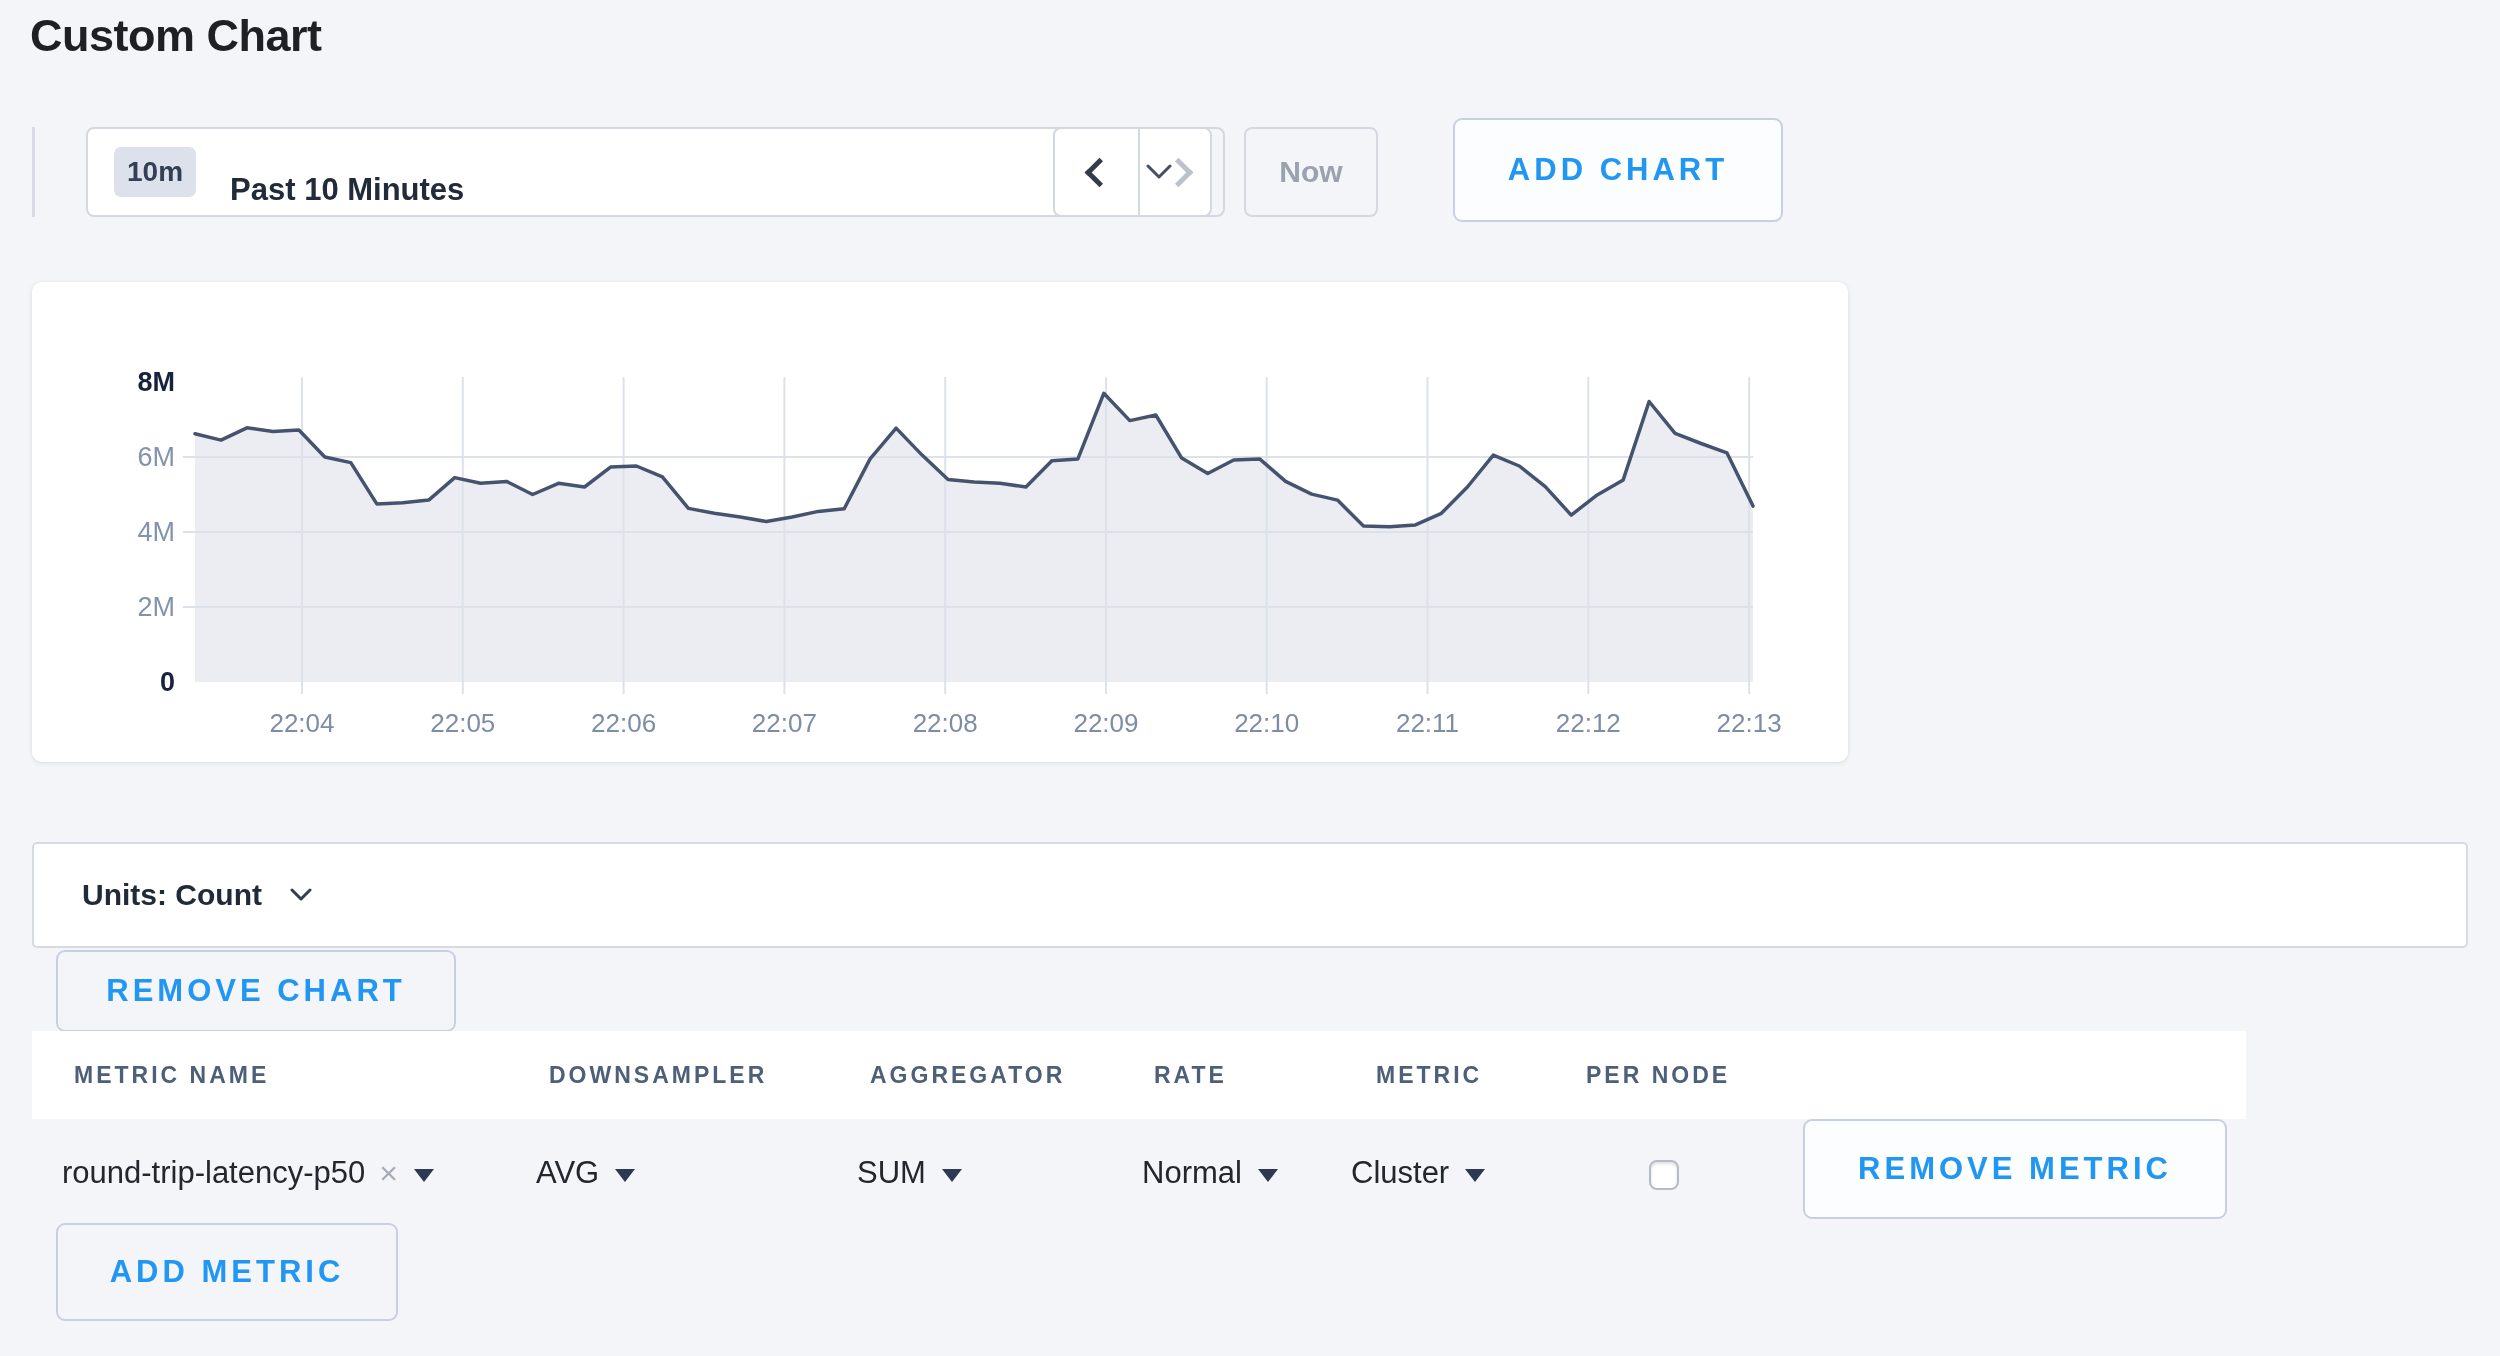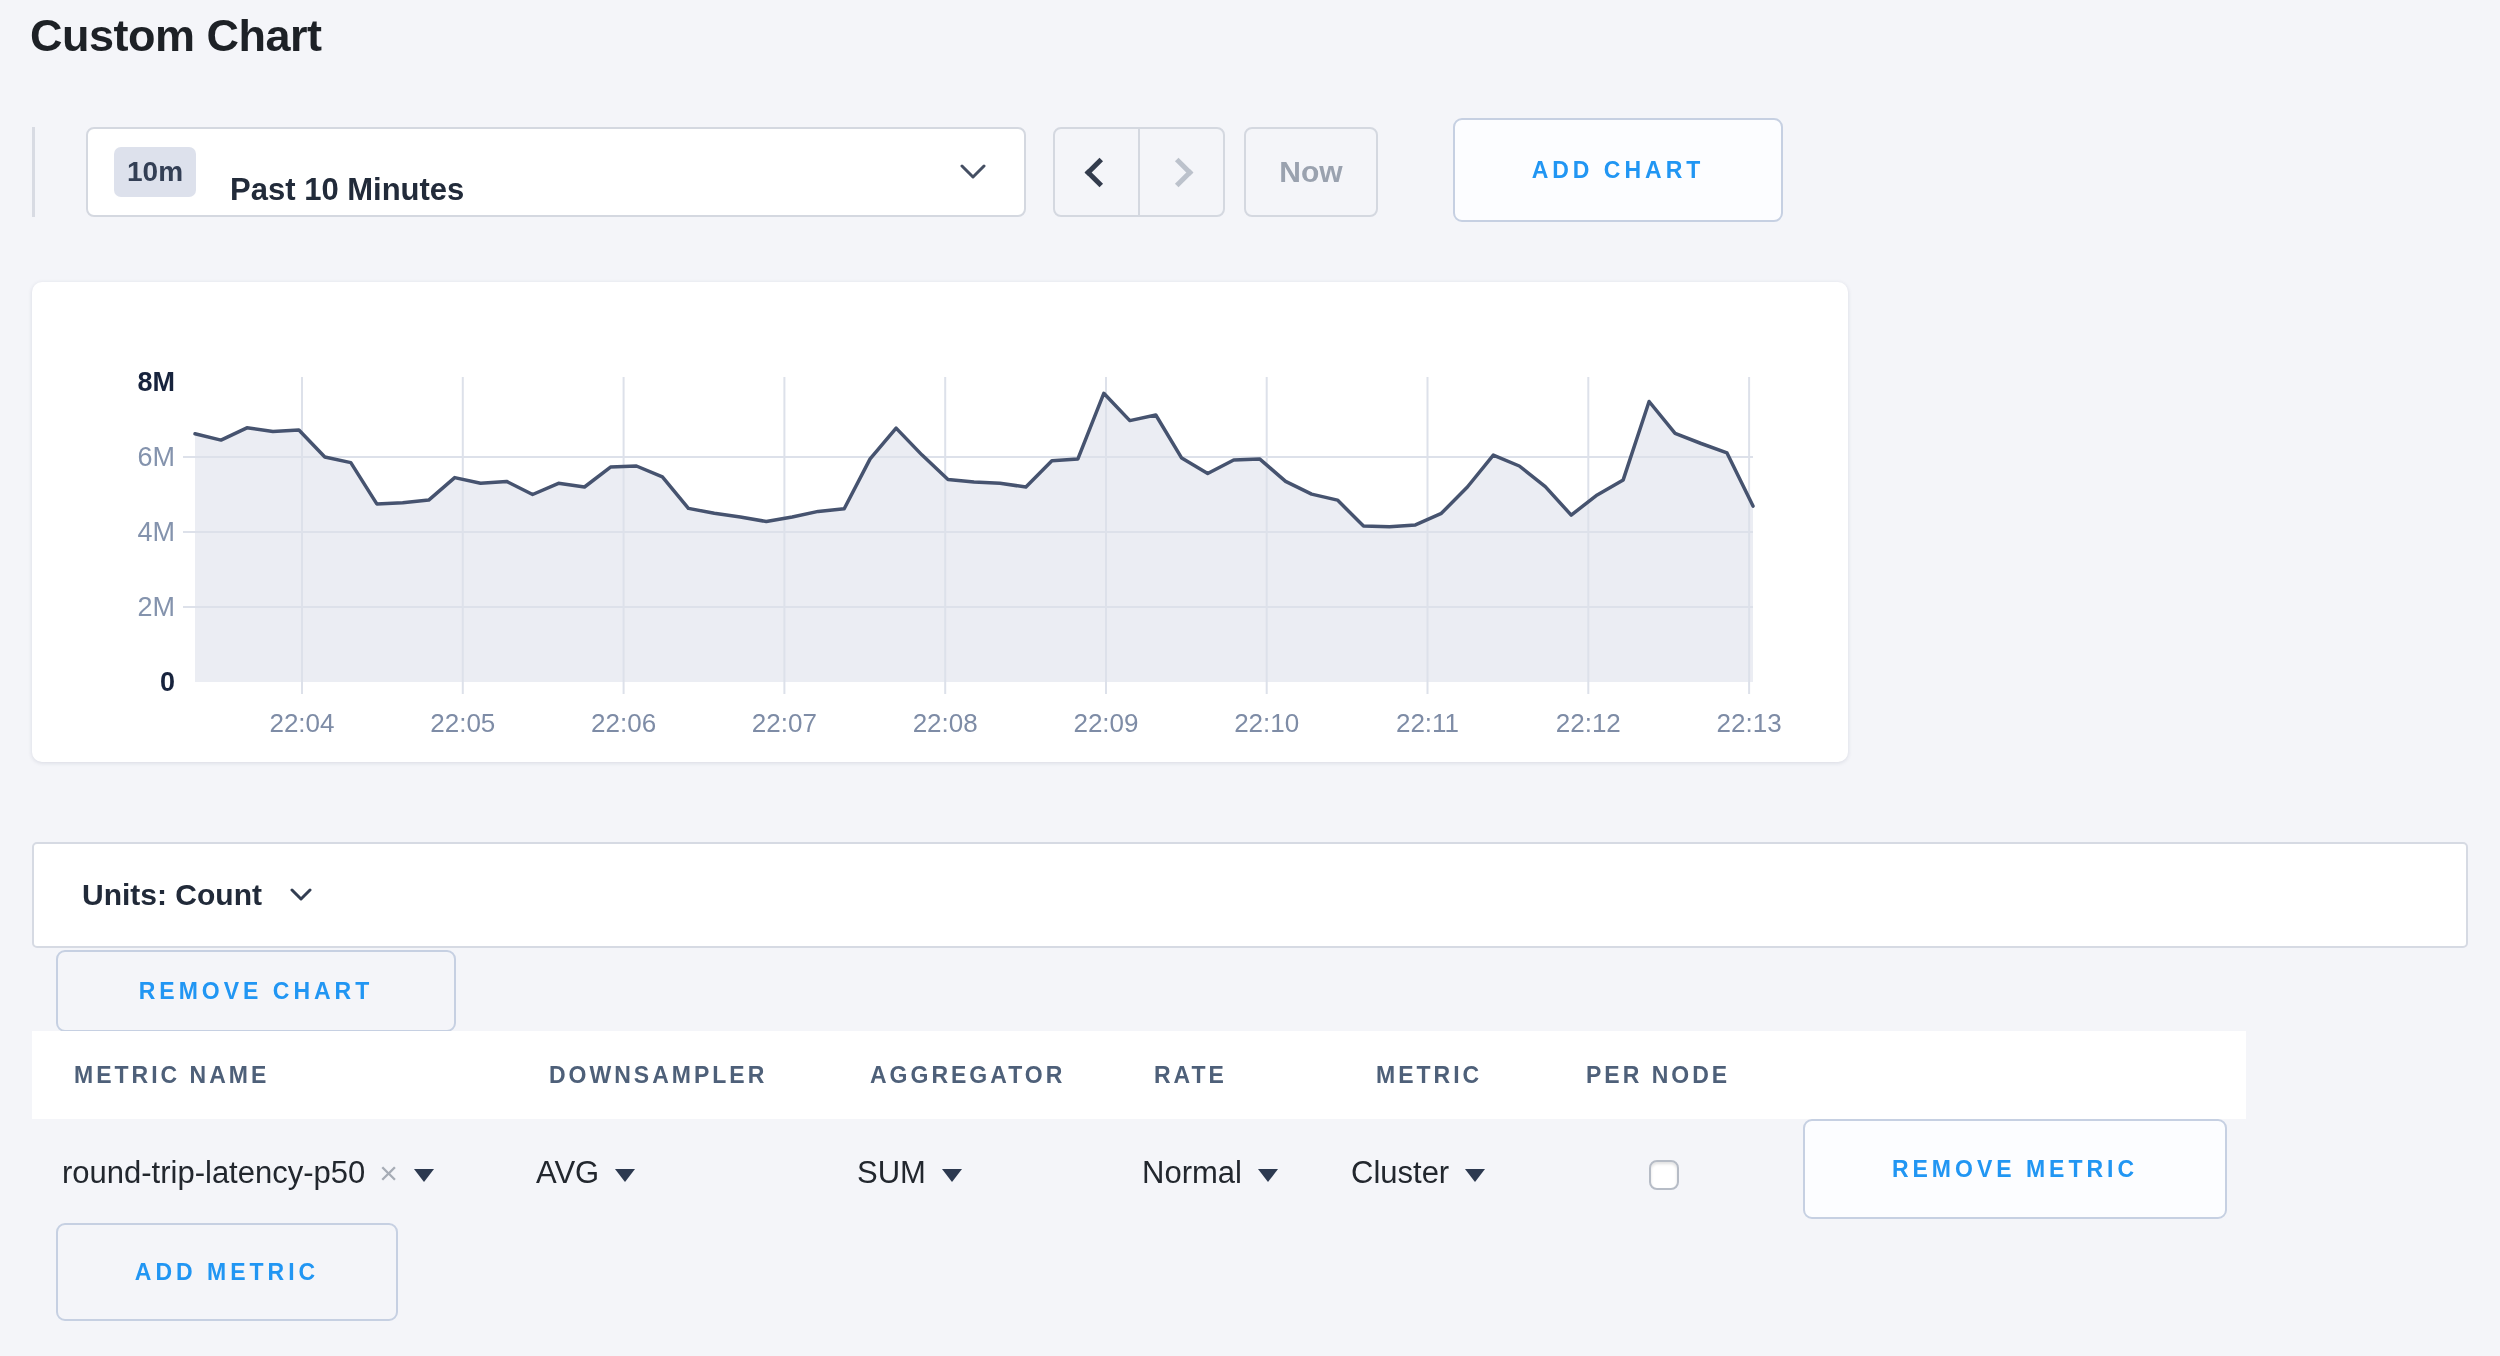--- a/index.html
+++ b/index.html
@@ -5,42 +5,42 @@
   html,body{margin:0;padding:0;}
   #app{position:relative;width:2500px;height:1356px;background:#f4f5f9;
        font-family:"Liberation Sans",sans-serif;color:#22272e;overflow:hidden;padding-left:48px;}
 
   
   .page-title{position:absolute;left:30px;top:10px;font-size:45px;font-weight:700;
               color:#1d2126;letter-spacing:-0.5px;}
 
   
   .tb-divider{position:absolute;left:32px;top:127px;width:3px;height:90px;background:#d8dbe3;}
-  .time-select{position:absolute;left:86px;top:127px;width:940px;height:90px;background:#fff;
+  .time-select{position:absolute;left:86px;top:127px;width:1126px;height:90px;background:#fff;
                border:2px solid #d4d8e0;border-radius:8px;box-sizing:border-box;
                display:flex;align-items:center;cursor:pointer;}
   .time-badge{margin-left:26px;background:#dde1ec;color:#333f55;font-weight:700;font-size:28px;
               padding:11px 13px;border-radius:7px;line-height:1;}
   .time-label{margin-left:34px;font-size:31px;font-weight:700;color:#222b3a;margin-top:36px;}
   .select-chevron{margin-left:auto;margin-right:38px;}
 
   .pager{position:absolute;left:1053px;top:127px;width:172px;height:90px;border:2px solid #d4d8e0;
          border-radius:8px;box-sizing:border-box;display:flex;}
   .pager-btn{flex:1;display:flex;align-items:center;justify-content:center;cursor:pointer;}
   .pager-btn.prev{border-right:2px solid #d4d8e0;}
   .chev{display:inline-block;width:16px;height:16px;border-left:5px solid #333c4d;border-bottom:5px solid #333c4d;}
   .chev.left{transform:rotate(45deg);margin-left:6px;}
   .chev.right{transform:rotate(225deg);border-color:#bcc2cc;margin-right:6px;}
 
   .now-btn{position:absolute;left:1244px;top:127px;width:134px;height:90px;border:2px solid #d4d8e0;
            border-radius:8px;box-sizing:border-box;background:transparent;color:#9aa2af;
            font-size:30px;font-weight:700;display:flex;align-items:center;justify-content:center;cursor:default;}
 
   .btn-blue{border:2px solid #c6d0e2;border-radius:9px;box-sizing:border-box;color:#2196f3;
-            letter-spacing:4px;font-size:23px;font-weight:700;display:flex;align-items:center;
+            letter-spacing:4px;font-size:31px;font-weight:700;display:flex;align-items:center;
             justify-content:center;cursor:pointer;background:transparent;}
   .add-chart{position:absolute;left:1453px;top:118px;width:330px;height:104px;background:#fcfdff;}
 
   
   .chart-card{position:absolute;left:32px;top:282px;width:1816px;height:480px;background:#fff;
               border-radius:10px;box-shadow:0 1px 4px rgba(50,60,90,.14);}
   .chart-card svg{display:block;}
 
   
   .units-bar{position:absolute;left:32px;top:842px;width:2436px;height:106px;background:#fff;

